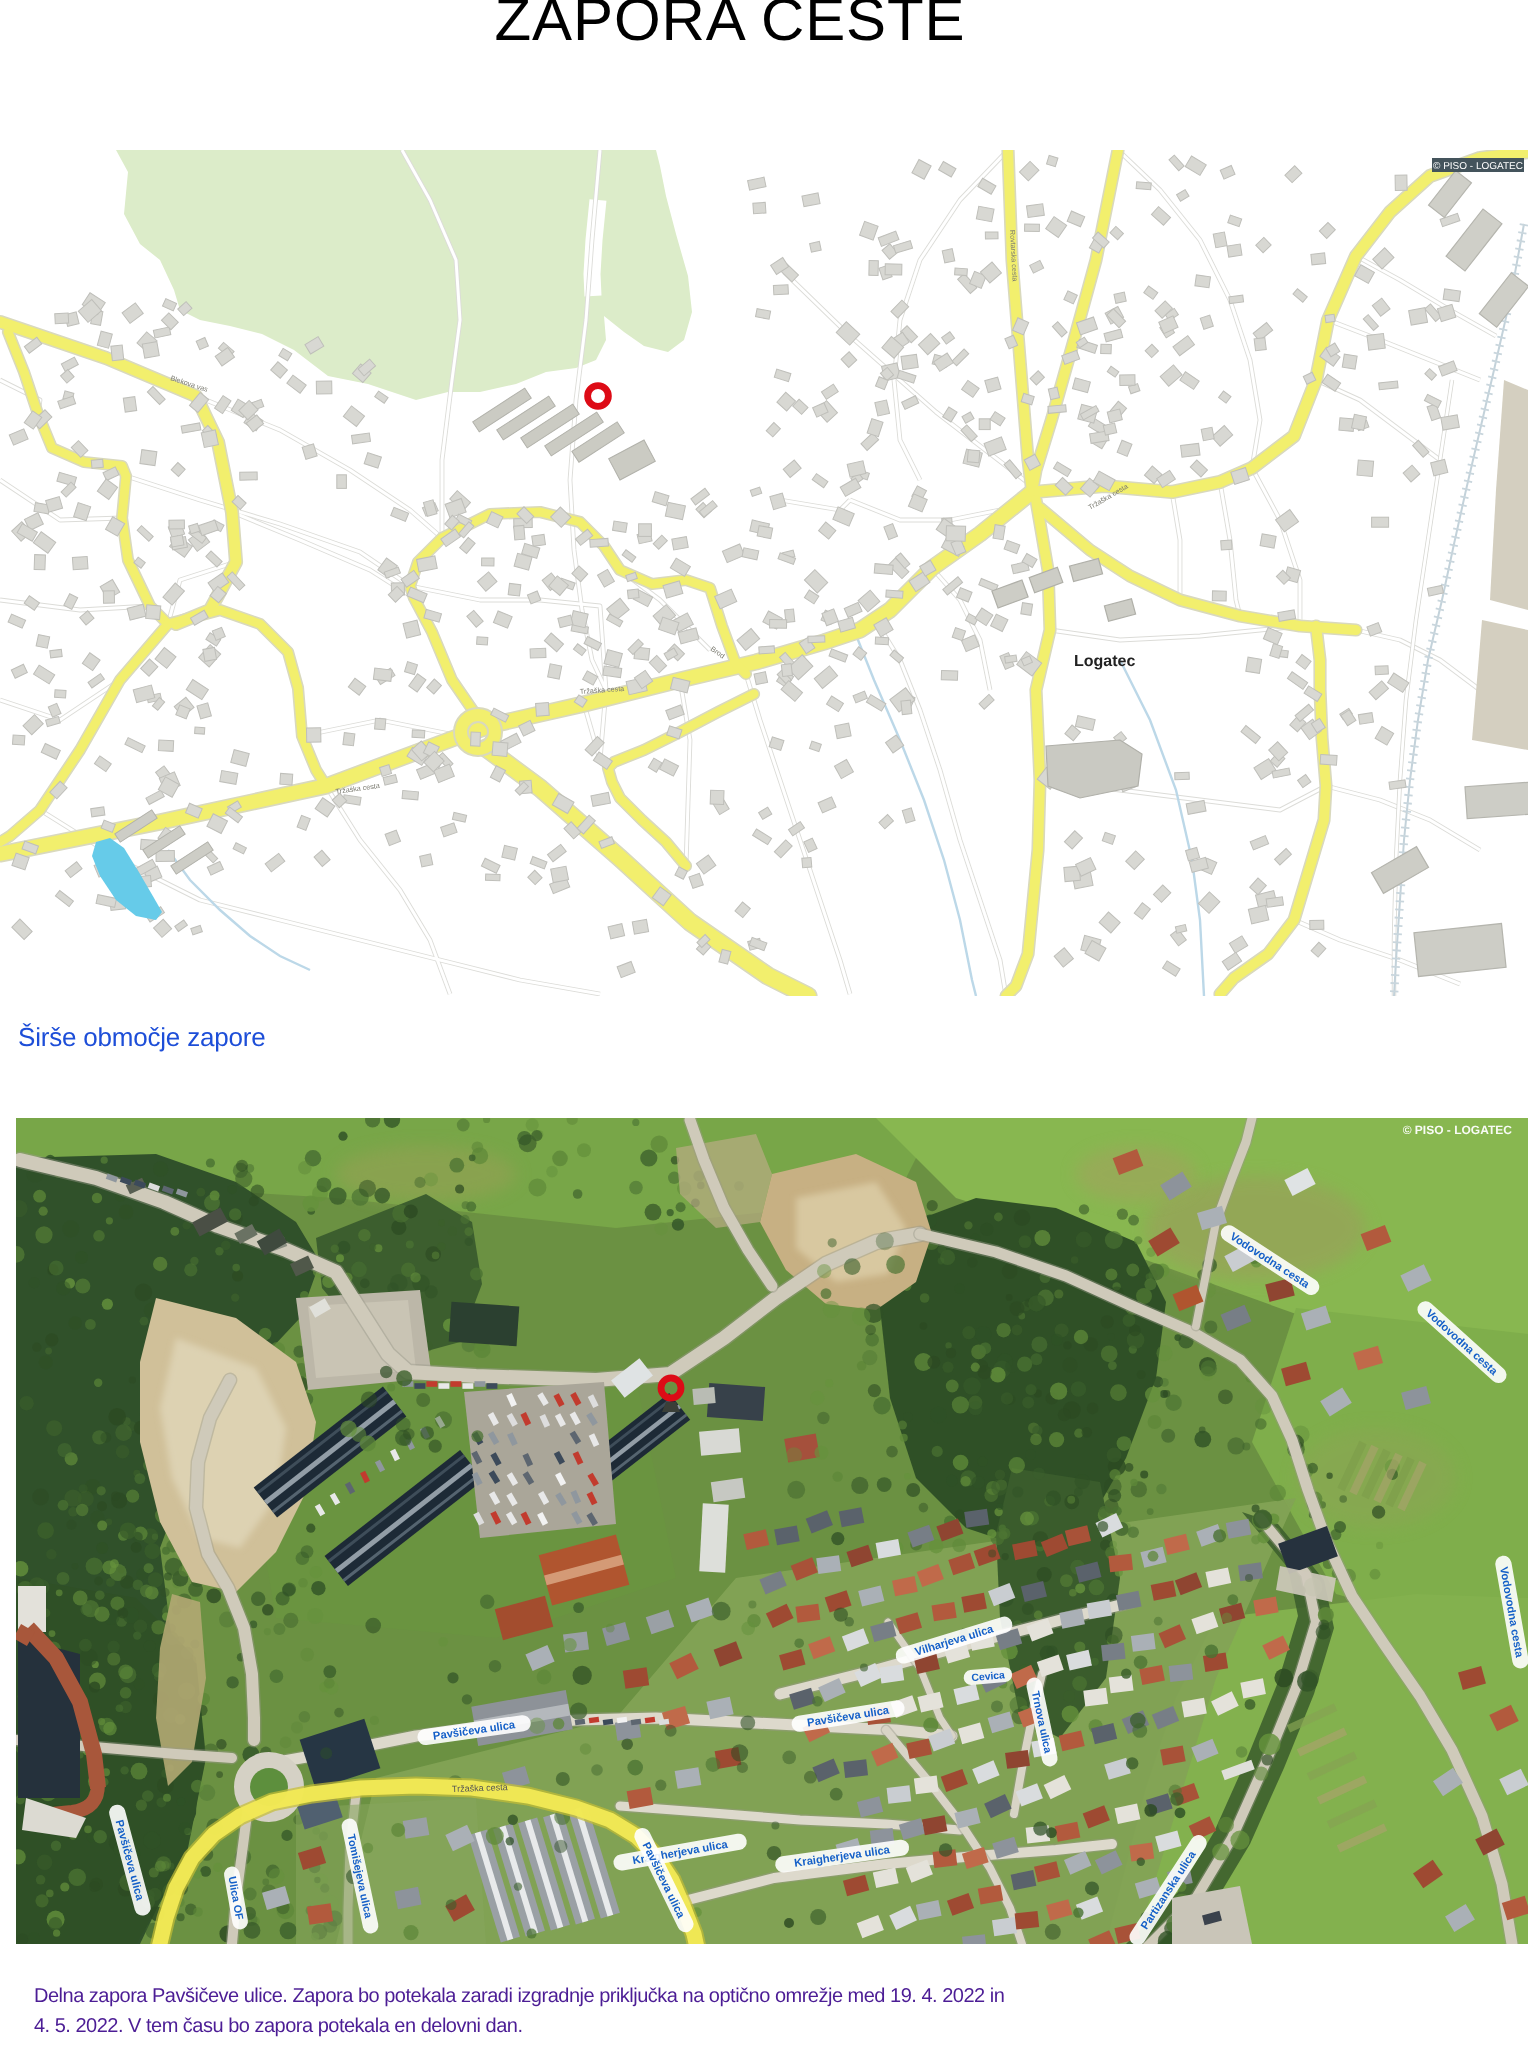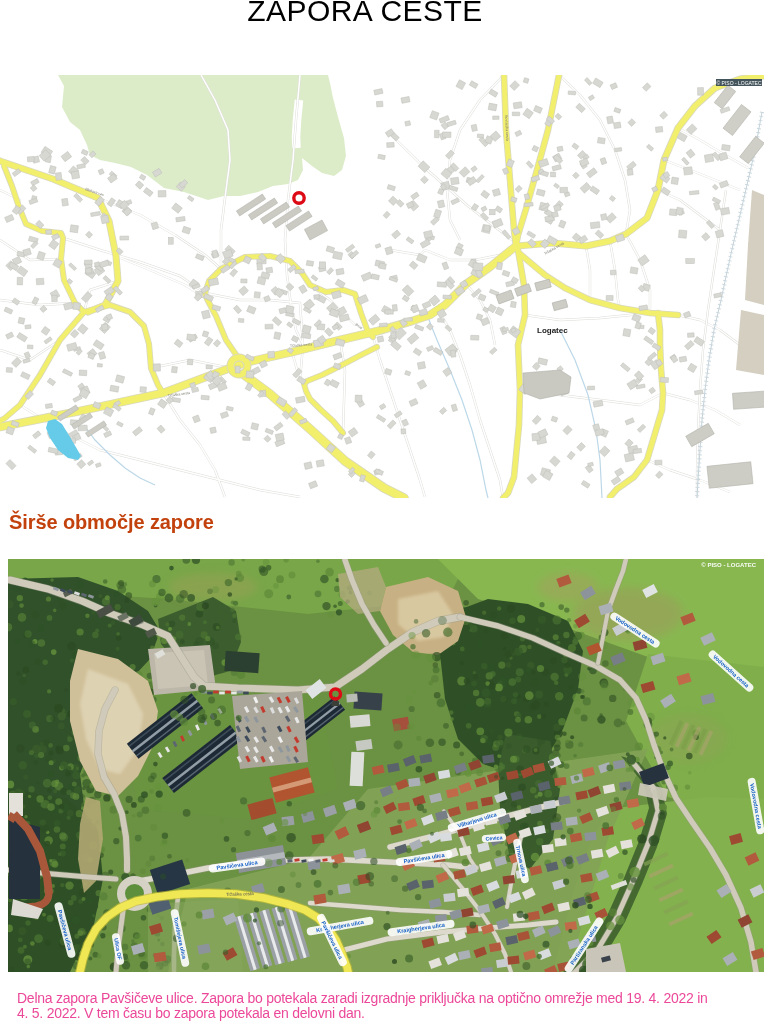--- a/index.html
+++ b/index.html
@@ -1,20 +1,20 @@
 <!DOCTYPE html>
 <html><head><meta charset="utf-8">
 <style>
 html,body{margin:0;padding:0;background:#fff;width:764px;height:1024px;overflow:hidden;}
 body{font-family:"Liberation Sans", sans-serif;position:relative;}
 #title{position:absolute;top:-5.5px;left:-17px;width:764px;text-align:center;font-size:30px;line-height:31px;color:#000;letter-spacing:0.45px;}
 #m1{position:absolute;left:0;top:75px;}
-#cap1{position:absolute;left:9px;top:511px;font-size:20px;letter-spacing:-0.1px;color:#c2410c;font-weight:bold;}
+#cap1{position:absolute;left:9px;top:511px;font-size:13px;letter-spacing:-0.1px;color:#1d4ed8;}
 #m2{position:absolute;left:8px;top:559px;}
-#cap2{position:absolute;left:17px;top:990.5px;font-size:14px;letter-spacing:-0.25px;line-height:15.4px;color:#ec4899;width:745px;}
+#cap2{position:absolute;left:17px;top:990.5px;font-size:10px;letter-spacing:-0.25px;line-height:15.4px;color:#4c1d95;width:745px;}
 </style></head>
 <body>
 
 <div id="title">ZAPORA CESTE</div>
 
 <div id="m1"><svg id="map1" width="764" height="423" viewBox="0 0 764 423" xmlns="http://www.w3.org/2000/svg">
 
 <rect width="764" height="423" fill="#ffffff"></rect>
 
 <polygon points="58,0 64,11 62,32 70,47 80,55 87,70 90,80 100,85 115,88 131,92 147,100 164,113 184,117 208,125 224,121 240,121 258,117 273,111 288,109 298,105 303,95 302,83 312,91 322,98 334,101 342,95 346,81 344,63 338,42 333,23 330,8 328,0" fill="#dcecc9"></polygon>

